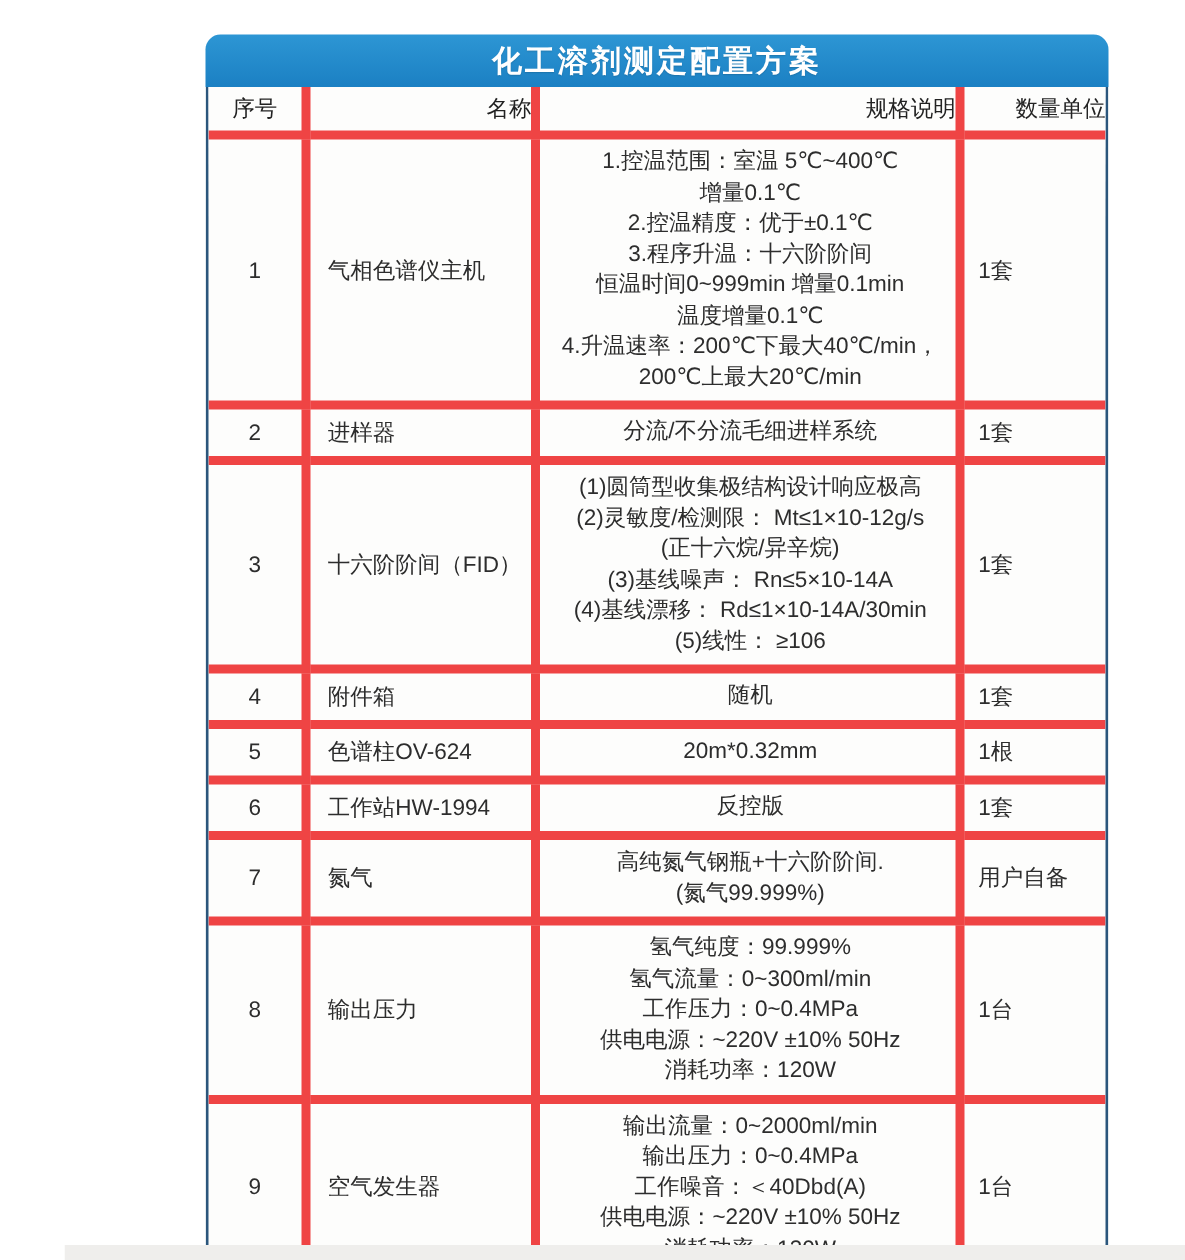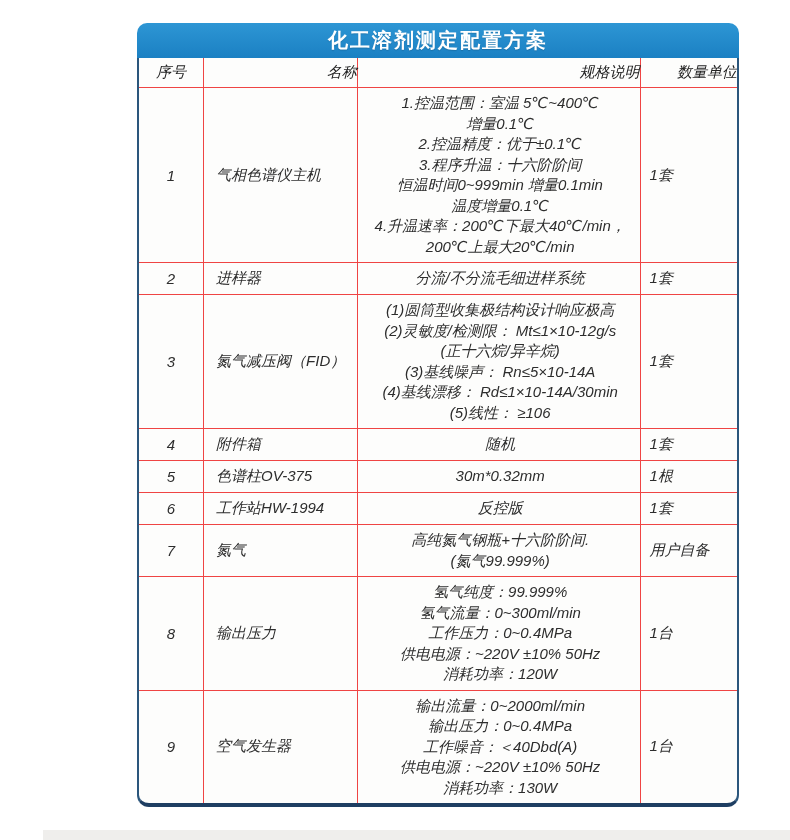--- a/index.html
+++ b/index.html
@@ -55,24 +55,23 @@
   }
   table.config {
     width: 100%;
     border-collapse: collapse;
     border-style: hidden; 
     font-size: 15px;
     color: #2d2d2d;
   }
   table.config th,
   table.config td {
-    border: 1px solid #ef4444;
+    border: 6px solid #ef4444;
     vertical-align: middle;
     font-weight: normal;
-    font-style: italic;
   }
   table.config th {
     height: 29px;
     text-align: right;
     padding: 0 0 0 12px;
     color: #222222;
   }
   table.config th.col-no {
     text-align: center;
     padding: 0;
@@ -134,39 +133,39 @@
               <td class="qty">1套</td>
             </tr>
             <tr>
               <td class="no">2</td>
               <td class="name">进样器</td>
               <td class="spec">分流/不分流毛细进样系统</td>
               <td class="qty">1套</td>
             </tr>
             <tr>
               <td class="no">3</td>
-              <td class="name">氮气减压阀（FID）</td>
+              <td class="name">十六阶阶间（FID）</td>
               <td class="spec">(1)圆筒型收集极结构设计响应极高
 (2)灵敏度/检测限： Mt≤1×10-12g/s
 (正十六烷/异辛烷)
 (3)基线噪声： Rn≤5×10-14A
 (4)基线漂移： Rd≤1×10-14A/30min
 (5)线性： ≥106</td>
               <td class="qty">1套</td>
             </tr>
             <tr>
               <td class="no">4</td>
               <td class="name">附件箱</td>
               <td class="spec">随机</td>
               <td class="qty">1套</td>
             </tr>
             <tr>
               <td class="no">5</td>
-              <td class="name">色谱柱OV-375</td>
-              <td class="spec">30m*0.32mm</td>
+              <td class="name">色谱柱OV-624</td>
+              <td class="spec">20m*0.32mm</td>
               <td class="qty">1根</td>
             </tr>
             <tr>
               <td class="no">6</td>
               <td class="name">工作站HW-1994</td>
               <td class="spec">反控版</td>
               <td class="qty">1套</td>
             </tr>
             <tr>
               <td class="no">7</td>

